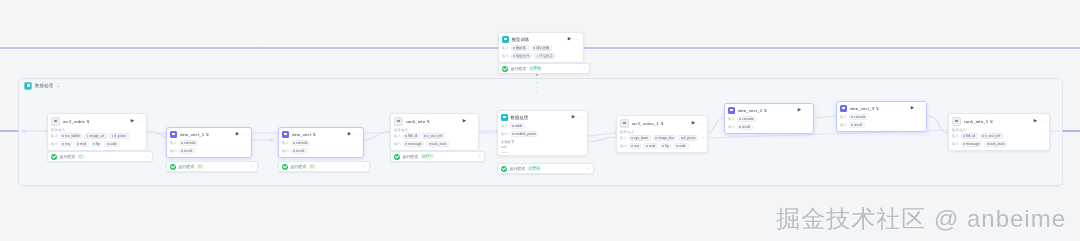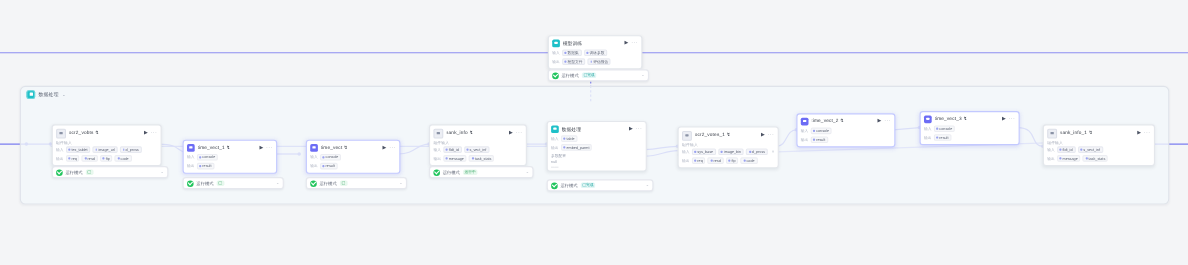--- a/index.html
+++ b/index.html
@@ -542,14 +542,15 @@
             <span>message</span>
           </span>
         <span class="chip plain">
             <span class="dot"></span>
             <span>task_stats</span>
           </span>
       </div>
     </div>
   </div>
 
+  <div class="watermark">掘金技术社区 @ anbeime</div>
 
 </div>
 
 </body></html>

